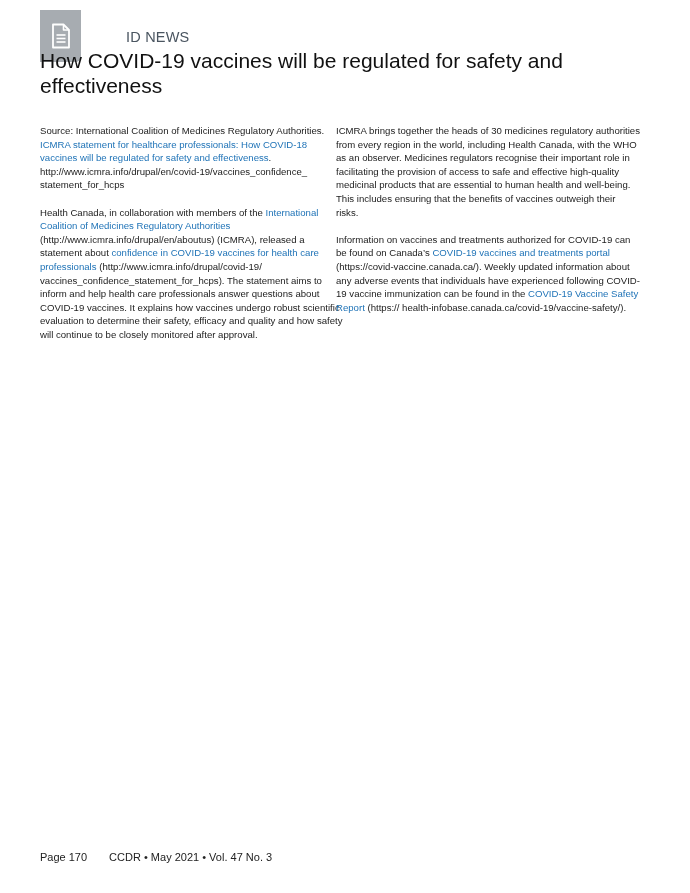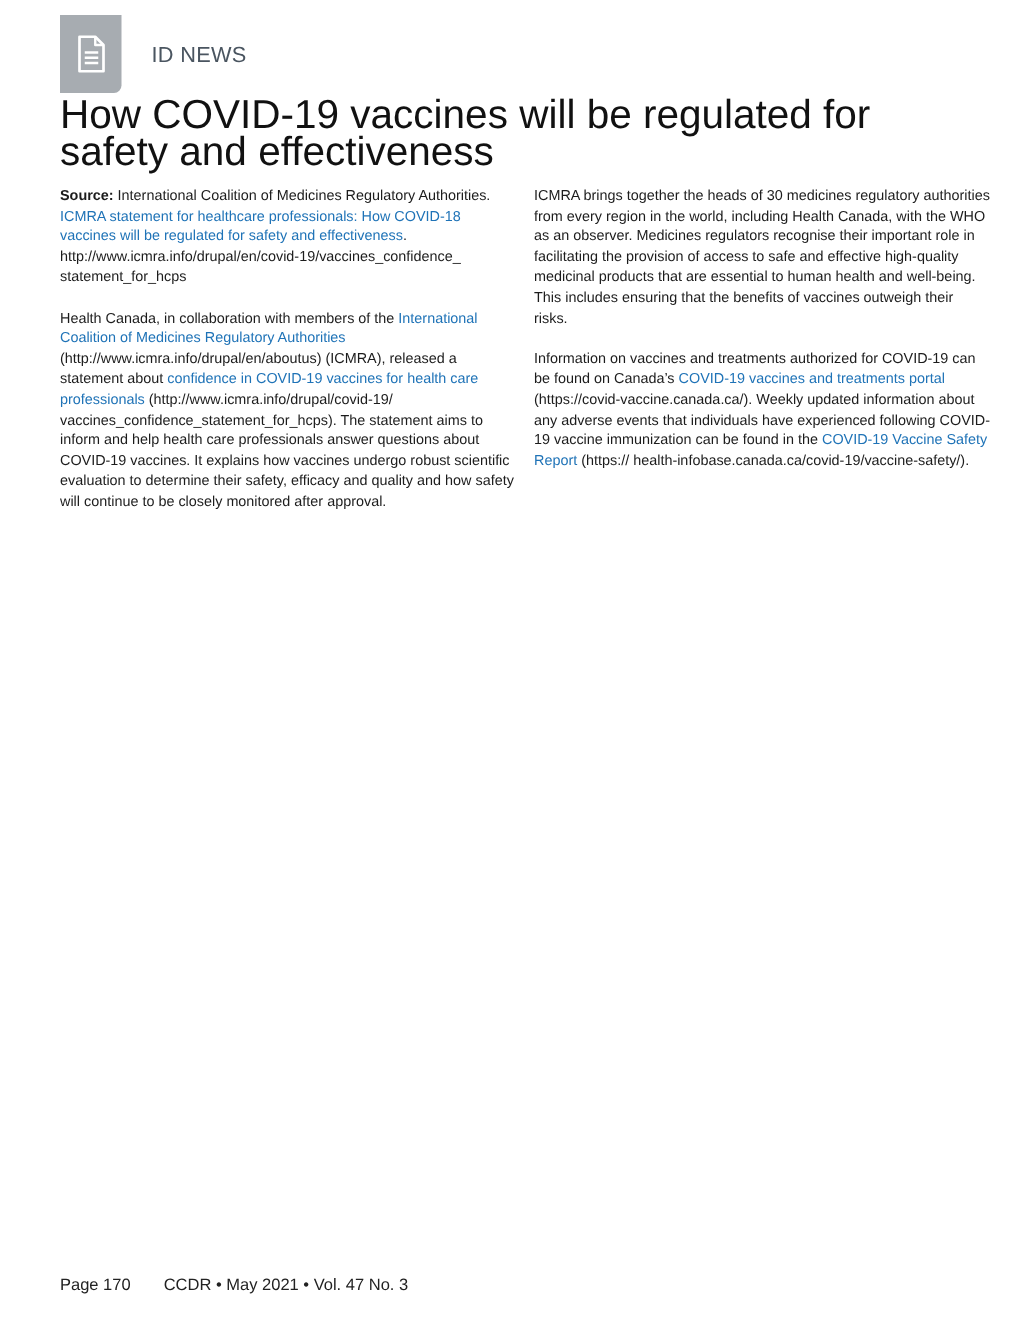--- a/index.html
+++ b/index.html
@@ -14,66 +14,67 @@
       overflow: hidden;
       font-family: "Liberation Sans", "DejaVu Sans", sans-serif;
       color: #1a1a1a;
     }
     .header {
       position: absolute;
       left: 40px;
       top: 10px;
       display: flex;
       align-items: center;
+      gap: 25px;
     }
     .icon-box {
       width: 41px;
       height: 52px;
       background: #a7acb1;
       border-bottom-right-radius: 5px;
       display: flex;
       align-items: center;
       justify-content: center;
     }
     .section-label {
       margin-left: 20px;
       margin-top: 2px;
       font-size: 14.5px;
       letter-spacing: 0.2px;
       color: #4a5560;
     }
     .title {
       position: absolute;
       left: 40px;
-      top: 64px;
+      top: 48px;
       width: 560px;
       margin: 0;
       font-weight: normal;
-      font-size: 27px;
+      font-size: 21px;
       line-height: 25px;
       color: #111111;
     }
     .col {
       position: absolute;
       top: 124px;
       width: 304px;
       font-size: 9.6px;
       line-height: 13.6px;
       color: #1c1c1c;
     }
     .col-left { left: 40px; }
-    .col-right { left: 356px; }
+    .col-right { left: 336px; }
     .col p {
       margin: 0 0 13.6px 0;
     }
     .link {
       color: #1f73b7;
       text-decoration: none;
     }
-    .bold { font-weight: bold; }
+    .bold { font-weight: normal; }
     .footer {
       position: absolute;
       left: 40px;
       top: 851px;
       font-size: 11px;
       color: #222222;
       white-space: pre;
     }
     .footer .page-num { margin-right: 22px; }
   </style>

